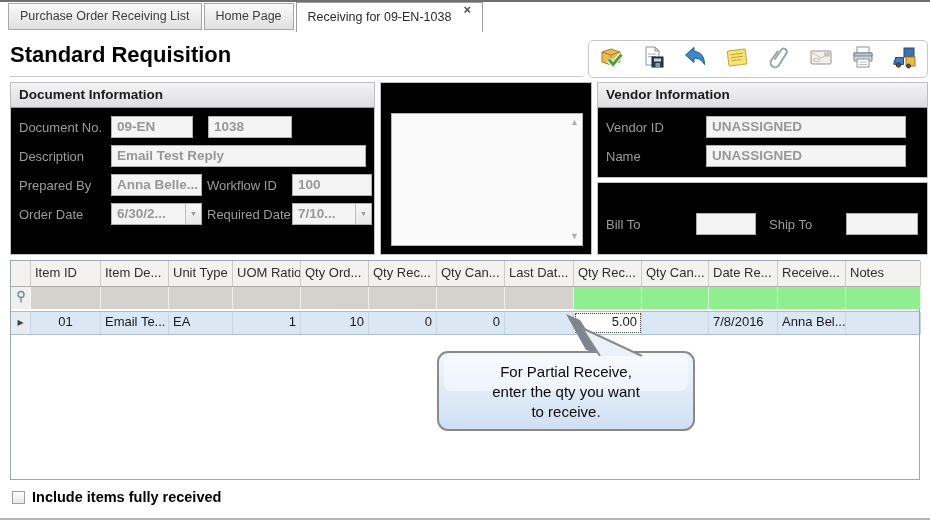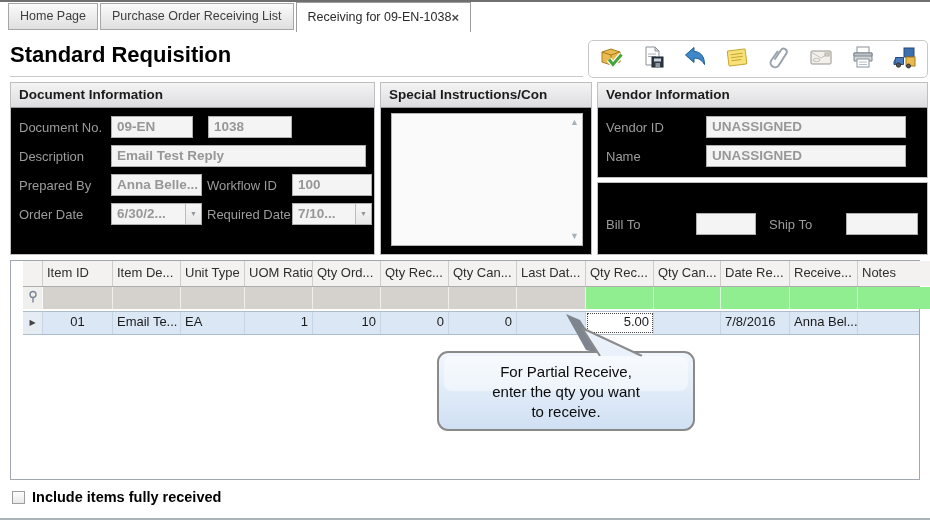--- a/index.html
+++ b/index.html
@@ -6,21 +6,21 @@
   .page{position:relative;width:930px;height:523px;background:#fff;overflow:hidden;
         font-family:"Liberation Sans","DejaVu Sans",sans-serif;color:#222;}
 
   
   .tabbar{position:absolute;top:0;left:0;right:0;height:31px;border-top:2px solid #6F6F6F;
           display:flex;align-items:flex-start;padding-left:8px;gap:2px;background:#fff;}
   .tab{height:25px;line-height:25px;padding:0 11px;font-size:12.5px;color:#3E3E3E;
        background:linear-gradient(#FBFBFB,#DFDFDF);border:1px solid #A6A6A6;margin-top:1px;
        white-space:nowrap;cursor:default;}
   .tab.active{height:29px;line-height:29px;margin-top:0;background:#fff;border:1px solid #9D9D9D;
-       border-bottom:none;color:#2A2A2A;display:flex;align-items:center;gap:0;}
+       border-bottom:none;color:#2A2A2A;display:flex;gap:12px;}
   .tab-close{font-weight:bold;font-size:13px;color:#4A4A4A;line-height:1;}
 
   
   .title{position:absolute;left:10px;top:42px;font-size:22px;font-weight:bold;color:#000;}
   .title-rule{position:absolute;left:10px;top:76px;width:573px;height:1px;background:#C9C9C9;}
 
   
   .toolbar{position:absolute;left:588px;top:40px;width:340px;height:38px;border:1px solid #C8C8C8;
            border-radius:5px;background:#fff;display:flex;align-items:center;
            justify-content:space-between;padding:0 8px;box-sizing:border-box;}
@@ -39,21 +39,21 @@
   .fld .dd{position:absolute;right:0;top:0;bottom:0;width:15px;border-left:1px solid #BDBDBD;
        background:linear-gradient(#F7F7F7,#E8E8E8);display:flex;align-items:center;justify-content:center;
        font-size:7px;color:#8E979E;font-weight:normal;}
   .memo{position:absolute;background:#FAFAFA;border:1px solid #B4B4B4;box-sizing:border-box;}
   .memo .up,.memo .dn{position:absolute;right:3px;font-size:9px;color:#A9B1B8;line-height:1;}
   .memo .up{top:4px;} .memo .dn{bottom:4px;}
 
   
   .grid{position:absolute;left:10px;top:260px;width:910px;height:220px;border:1px solid #9FA7B1;
         box-sizing:border-box;background:#fff;}
-  .grow{display:flex;margin-left:12px;}
+  .grow{display:flex;}
   .gcell{box-sizing:border-box;font-size:13px;padding:0 4px;white-space:nowrap;overflow:hidden;}
   .ind{width:20px;flex:0 0 20px;padding:0;}
   #grid-header{height:25px;border-bottom:1px solid #ADADAF;}
   #grid-header .gcell{line-height:24px;background:#F3F2F0;border-right:1px solid #CFCDC9;color:#2E2E2E;}
   #grid-filter{height:22px;}
   #grid-filter .gcell{border-right:1px solid rgba(255,255,255,.65);display:flex;align-items:center;}
   #grid-filter .grey{background:#D5D2CD;}
   #grid-filter .green{background:#90EE90;}
   #grid-filter .ind{background:#EFEFED;justify-content:center;}
   .grid-gap{height:2px;background:#fff;}
@@ -81,22 +81,22 @@
   
   .callout{position:absolute;left:430px;top:310px;pointer-events:none;}
   .callout text{font-family:"Liberation Sans","DejaVu Sans",sans-serif;font-size:15px;fill:#0B0B0B;}
 </style>
 </head>
 <body>
 
 <div class="page">
 
   <div class="tabbar">
+    <div class="tab">Purchase Order Receiving List</div>
     <div class="tab">Home Page</div>
-    <div class="tab">Purchase Order Receiving List</div>
     <div class="tab active">
       <span>Receiving for 09-EN-1038</span>
       <span class="tab-close">×</span>
     </div>
   </div>
 
   <div class="title">Standard Requisition</div>
   <div class="title-rule"></div>
 
   <div class="toolbar">
@@ -186,21 +186,20 @@
       <span class="dd">▼</span>
     </div>
     <div class="fld-label" style="left:196px;top:124px;">Required Date</div>
     <div class="fld" style="left:281px;top:120px;width:80px;">
       <span>7/10...</span>
       <span class="dd">▼</span>
     </div>
   </div>
 
   <div class="panel" style="left:380px;top:82px;width:212px;height:173px;">
-    <div class="panel-header">Special Instructions/Con</div>
     <div class="memo" style="left:10px;top:30px;width:192px;height:133px;">
       <span></span>
       <span class="up">▲</span>
       <span class="dn">▼</span>
     </div>
   </div>
 
   <div class="panel" style="left:597px;top:82px;width:331px;height:96px;">
     <div class="panel-header">Vendor Information</div>
     <div class="fld-label" style="left:8px;top:37px;">Vendor ID</div>

